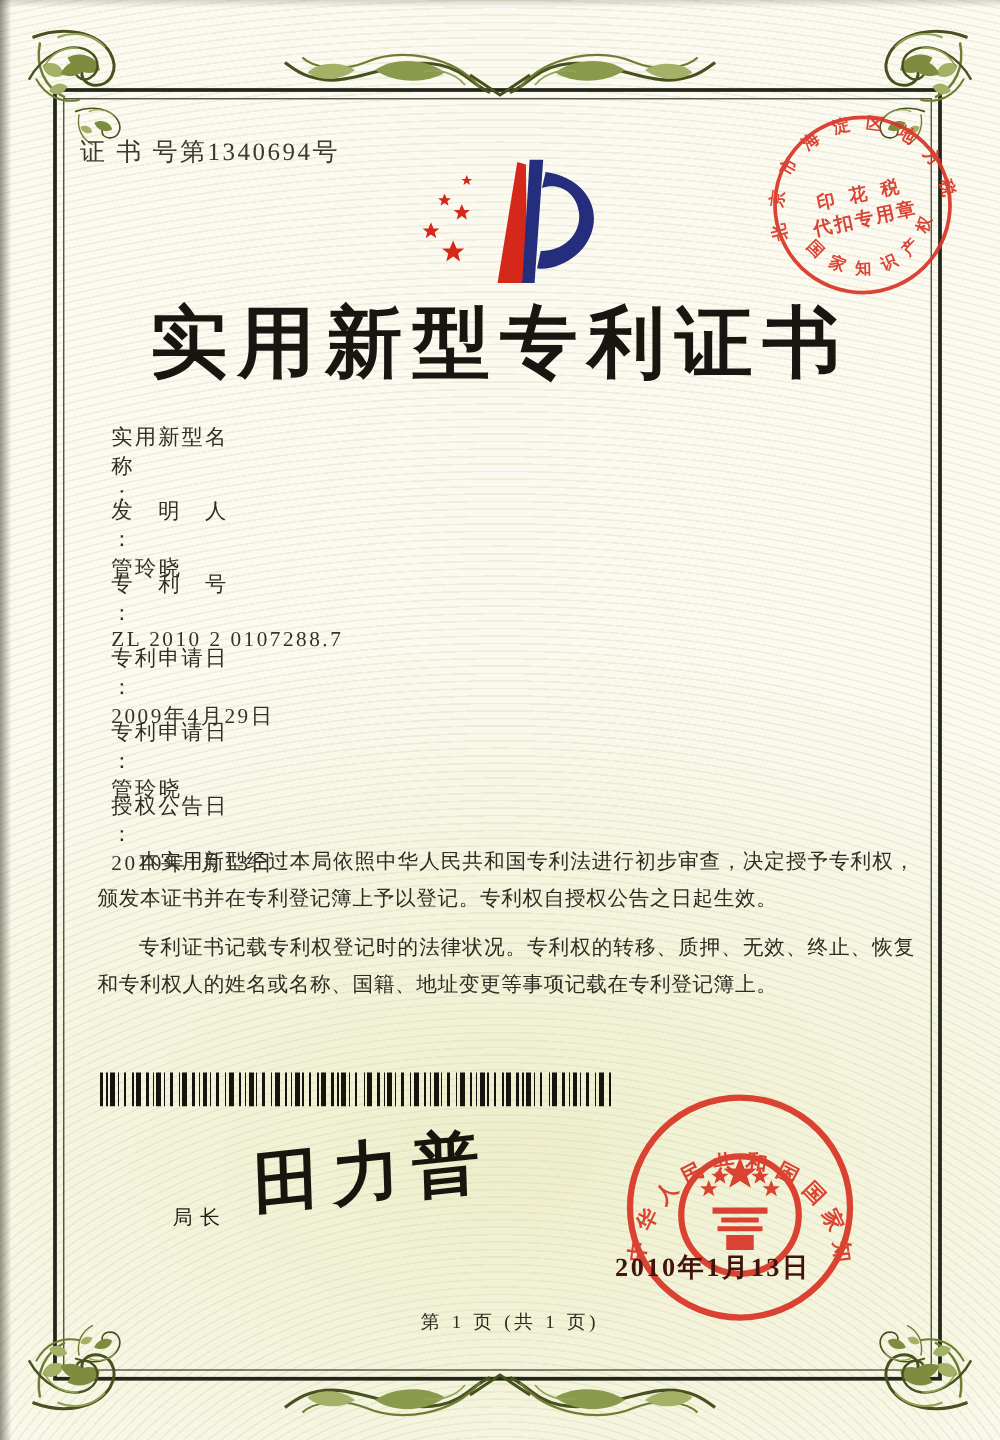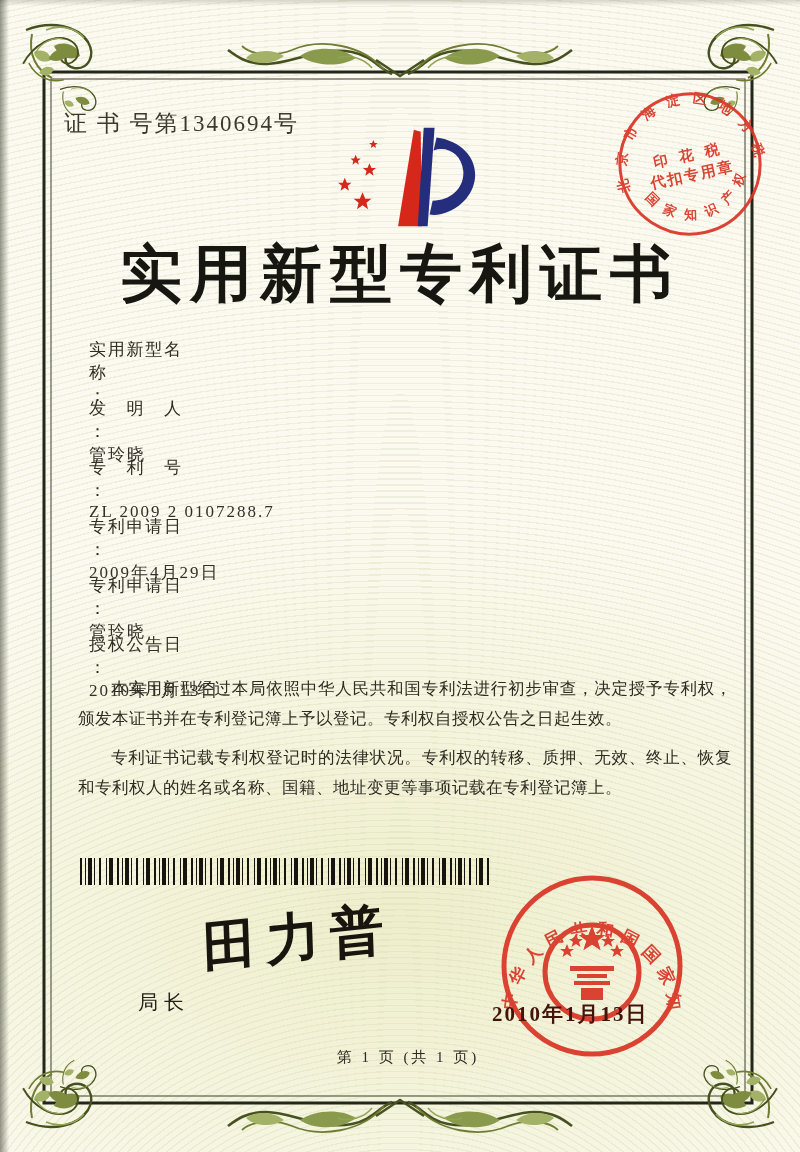--- a/index.html
+++ b/index.html
@@ -9,42 +9,42 @@
     background-color:#fcfaf0;
     background-image:
       radial-gradient(ellipse 120% 55% at 50% 80%, rgba(216,220,150,0.40), rgba(216,220,150,0) 65%),
       repeating-radial-gradient(ellipse 160% 95% at 50% 118%, rgba(140,162,82,0.13) 0 1.5px, rgba(0,0,0,0) 1.5px 7px);
   }
   .scan-edge-left{position:absolute;left:0;top:0;bottom:0;width:9px;
     background:linear-gradient(90deg,rgba(45,45,32,.50),rgba(45,45,32,0));}
   .scan-edge-top{position:absolute;left:0;top:0;right:0;height:6px;
     background:linear-gradient(180deg,rgba(45,45,32,.18),rgba(45,45,32,0));}
   .border-svg{position:absolute;left:0;top:0;}
-  .cert-no{position:absolute;left:64px;top:108px;font-size:23px;letter-spacing:2px;color:#3b382c;}
+  .cert-no{position:absolute;left:64px;top:108px;font-size:20px;letter-spacing:2px;color:#3b382c;}
   .logo{position:absolute;left:328px;top:124px;}
   .tax-stamp{position:absolute;left:614px;top:88px;opacity:.92;}
   .title{position:absolute;left:0;right:0;top:232px;text-align:center;
     font-size:62px;font-weight:700;letter-spacing:8px;color:#181610;}
   .fields{position:absolute;left:88px;right:64px;top:338px;}
   .frow{display:flex;align-items:baseline;height:24px;margin-bottom:35px;font-size:17px;flex-direction:column;}
   .flabel{display:inline-block;width:92px;text-align:justify;text-align-last:justify;
     -moz-text-align-last:justify;color:#302d24;}
   .fcolon{margin:0 6px 0 1px;}
   .fvalue{letter-spacing:2px;color:#33302a;}
   .fvalue.wide{letter-spacing:9px;}
   .body-text{position:absolute;left:78px;right:68px;top:666px;}
   .body-text p{margin:8px 0 9px 0;font-size:16.5px;line-height:30px;text-align:justify;
     text-indent:2em;color:#2e2b22;letter-spacing:.5px;}
   .barcode{position:absolute;left:80px;top:858px;width:410px;height:27px;
     background-image:repeating-linear-gradient(90deg,
       #17130e 0 2px,transparent 2px 5px,#17130e 5px 6px,transparent 6px 8px,
       #17130e 8px 12px,transparent 12px 14px,#17130e 14px 15px,transparent 15px 19px,
       #17130e 19px 21px,transparent 21px 26px,#17130e 26px 27px,transparent 27px 29px,
       #17130e 29px 33px,transparent 33px 37px);}
-  .sig-label{position:absolute;left:138px;top:989px;font-size:20px;letter-spacing:6px;color:#23211a;}
+  .sig-label{position:absolute;left:138px;top:964px;font-size:16px;letter-spacing:6px;color:#23211a;}
   .sig-name{position:absolute;left:202px;top:902px;font-size:54px;font-weight:700;
     color:#17150e;transform:rotate(-6deg) skewX(-4deg);letter-spacing:10px;
     font-family:"DejaVu Serif","Liberation Serif",serif;}
   .seal{position:absolute;left:496px;top:870px;opacity:.93;}
   .seal-date{position:absolute;left:492px;top:1000px;font-size:21px;font-weight:700;
     letter-spacing:2px;color:#43140c;z-index:5;}
   .footer{position:absolute;left:0;right:0;top:1048px;text-align:center;
     font-size:15px;letter-spacing:3px;color:#2e2b22;padding-left:16px;}
 </style>
 </head>
@@ -146,21 +146,21 @@
         <span class="fcolon">：</span>
     </div>
     <div class="frow">
       <span class="flabel">发明人</span>
         <span class="fcolon">：</span>
       <span class="fvalue">管玲晓</span>
     </div>
     <div class="frow">
       <span class="flabel">专利号</span>
         <span class="fcolon">：</span>
-      <span class="fvalue">ZL 2009 2 0107288.7</span>
+      <span class="fvalue">ZL 2010 2 0107288.7</span>
     </div>
     <div class="frow">
       <span class="flabel">专利申请日</span>
         <span class="fcolon">：</span>
       <span class="fvalue">2009年4月29日</span>
     </div>
     <div class="frow">
       <span class="flabel">专利申请日</span>
         <span class="fcolon">：</span>
       <span class="fvalue">管玲晓</span>

